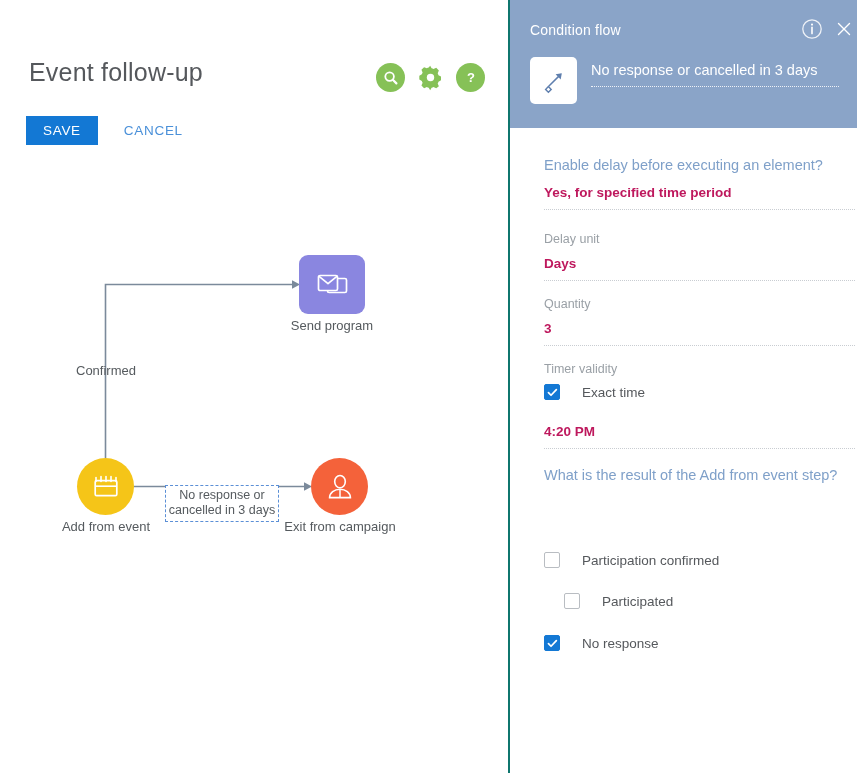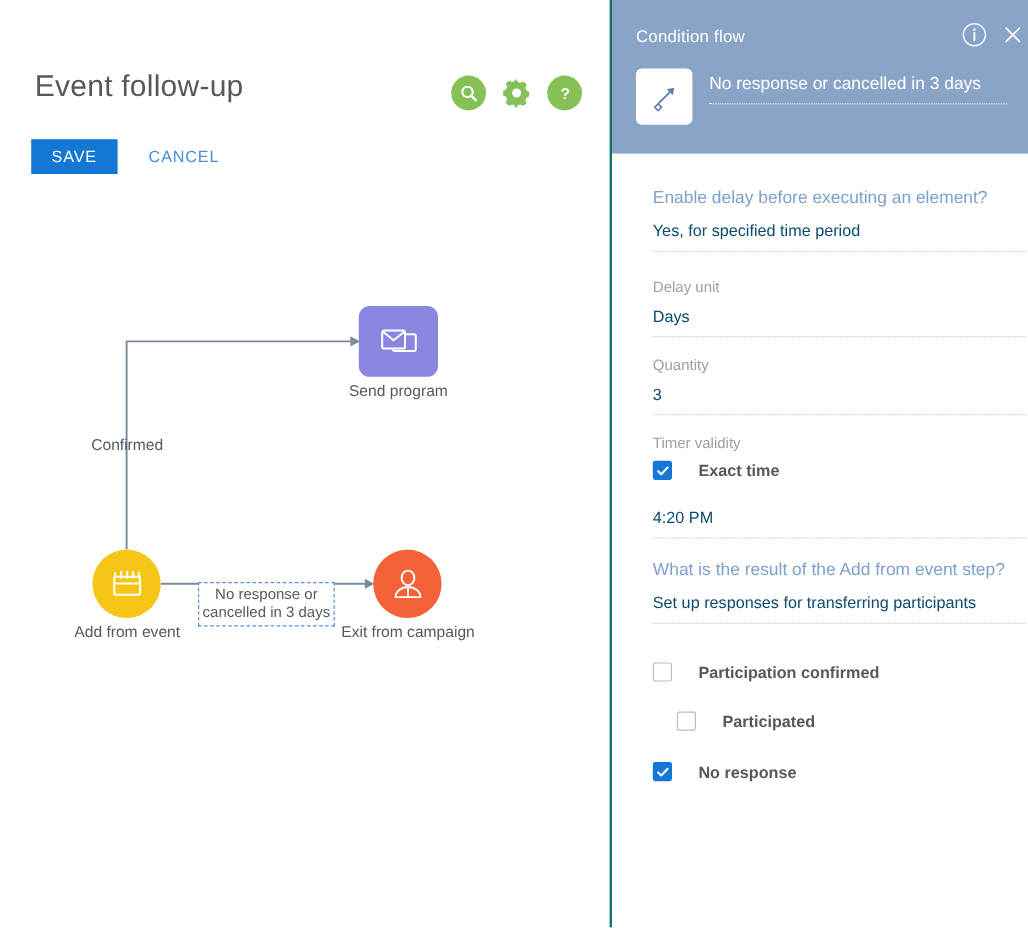--- a/index.html
+++ b/index.html
@@ -222,34 +222,34 @@
     line-height: 16px;
     white-space: nowrap;
   }
   .field-label.blue {
     font-size: 14.5px;
     color: #7fa0c9;
     line-height: 19px;
   }
   .field-value {
     font-size: 13.5px;
-    color: #0c4a6e;
+    color: #be185d;
     line-height: 19px;
     padding-bottom: 7px;
     border-bottom: 1px dotted #c9cdd2;
     cursor: text;
+    font-weight: bold;
   }
 
   .cb-row {
     position: absolute;
     left: 19px;
     display: flex;
     align-items: center;
     cursor: pointer;
-    font-weight: bold;
   }
   .cb {
     width: 16px; height: 16px;
     box-sizing: border-box;
     border: 1.5px solid #b9bdc2;
     background: #ffffff;
     border-radius: 2px;
     display: flex;
     align-items: center;
     justify-content: center;
@@ -403,21 +403,20 @@
         </svg>
       </span>
       <span class="cb-label">Exact time</span>
     </div>
     <div class="field" style="top:294px;">
       <div class="field-value">4:20 PM</div>
     </div>
 
     <div class="field" style="top:338px;">
       <div class="field-label blue">What is the result of the Add from event step?</div>
-      <div class="field-value" style="margin-top:8px;">Set up responses for transferring participants</div>
     </div>
 
     <div class="cb-row" style="top:424px;">
       <span class="cb">
         
       </span>
       <span class="cb-label">Participation confirmed</span>
     </div>
 
     <div class="cb-row" style="top:465px;padding-left:20px;">

